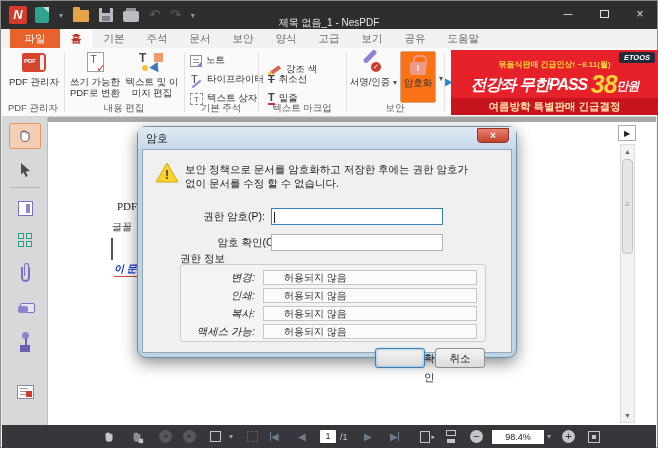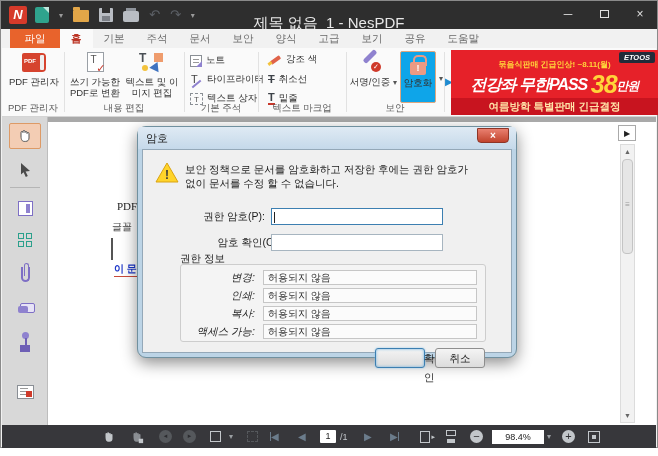--- a/index.html
+++ b/index.html
@@ -16,21 +16,21 @@
   .qat-newdoc::after { content:""; position:absolute; right:0; top:0; border:3px solid #bfe7dd; border-left-color:transparent; border-bottom-color:transparent; }
   .qat-caret { color:#9a9a9a; font-size:8px; }
   .qat-folder { width:16px; height:12px; background:#e2a648; border-radius:1px; position:relative; margin-top:2px; }
   .qat-folder::before { content:""; position:absolute; left:0; top:-3px; width:7px; height:3px; background:#e2a648; border-radius:1px 1px 0 0; }
   .qat-save { width:14px; height:14px; background:#b9bdc3; border-radius:1px; position:relative; }
   .qat-save::before { content:""; position:absolute; left:3px; top:0; width:8px; height:5px; background:#2e2e2e; }
   .qat-save::after { content:""; position:absolute; left:3px; bottom:1px; width:8px; height:5px; background:#7c8087; }
   .qat-print { width:16px; height:11px; background:#b9bdc3; border-radius:2px; position:relative; margin-top:2px; }
   .qat-print::before { content:""; position:absolute; left:3px; top:-3px; width:10px; height:3px; background:#8f949b; }
   .qat-undo, .qat-redo { color:#5c6066; font-size:13px; line-height:14px; }
-  .title-text { position:absolute; left:0; right:0; top:8px; height:28px; text-align:center; line-height:28px; color:#e8e8e8; font-size:15px; }
+  .title-text { position:absolute; left:0; right:0; top:8px; height:28px; text-align:center; line-height:28px; color:#e8e8e8; font-size:10px; }
   .wctrls { position:absolute; right:6px; top:4px; display:flex; gap:14px; }
   .wctrl { width:22px; height:18px; color:#e0e0e0; text-align:center; line-height:18px; font-size:12px; }
   .wc-max-box { display:inline-block; width:9px; height:8px; border:1px solid #e0e0e0; margin-top:5px; }
 
   
   .tabbar { position:absolute; left:1px; right:1px; top:28px; height:35px; background:#f1f1f1; display:flex; align-items:stretch; border-bottom:1px solid #e3e3e3; }
   .tab-file { width:50px; background:#e8632c; color:#fff; font-size:10.5px; text-align:center; line-height:19px; margin-left:8px; }
   .tab { padding:0 11px; font-size:10.5px; line-height:19px; color:#6a6a6a; }
   .tab.active { color:#bc3526; font-weight:bold; background:#fafafa; }
 
@@ -61,21 +61,21 @@
   .ic-typew::after { content:""; position:absolute; left:1px; bottom:1px; width:11px; height:2px; background:#8f82cf; transform:rotate(-40deg); }
   .ic-textbox { width:13px; height:12px; border:1px dashed #8a8f95; font-size:8px; color:#555; text-align:center; line-height:11px; }
   .ic-hl { position:relative; width:14px; height:13px; }
   .ic-hl::before { content:""; position:absolute; left:2px; top:5px; width:11px; height:4px; background:#e0634a; transform:rotate(-35deg); border-radius:1px; }
   .ic-hl::after { content:""; position:absolute; left:0; bottom:1px; width:4px; height:3px; background:#f3c23c; transform:rotate(-35deg); }
   .ic-strike { font-size:11px; color:#3d4248; text-decoration:line-through; font-weight:bold; line-height:13px; }
   .ic-under { font-size:11px; color:#3d4248; border-bottom:2px solid #c8372a; font-weight:bold; line-height:11px; }
   .ic-signpen { position:relative; width:22px; height:20px; }
   .ic-signpen::before { content:""; position:absolute; left:3px; top:2px; width:16px; height:5px; background:#8f82cf; border-radius:2px; transform:rotate(-45deg); }
   .ic-signpen::after { content:"✓"; position:absolute; right:0; bottom:0; width:10px; height:10px; background:#cf3a2a; border-radius:50%; color:#fff; font-size:7px; line-height:10px; text-align:center; }
-  .btn-encrypt { position:absolute; border:1px solid #dfa77f; background:#0ea5e9; border-radius:2px; text-align:center; font-size:9.5px; color:#333; }
+  .btn-encrypt { position:absolute; border:1px solid #dfa77f; background:#f97316; border-radius:2px; text-align:center; font-size:9.5px; color:#333; }
   .ic-lock { position:relative; display:inline-block; width:16px; height:13px; background:#ec9a83; border-radius:2px; margin-top:10px; }
   .ic-lock::before { content:""; position:absolute; left:3px; top:-7px; width:10px; height:9px; border:2px solid #ec9a83; border-bottom:none; border-radius:5px 5px 0 0; }
   .ic-lock::after { content:"!"; position:absolute; left:0; right:0; top:0; color:#fff; font-size:9px; font-weight:bold; line-height:13px; }
   .rb-caret { position:absolute; font-size:8px; color:#555; }
   .ribbon-expand { position:absolute; color:#1f8bd0; font-size:10px; }
 
   
   .banner { position:absolute; left:449px; top:2px; width:207px; height:65px; background:#e62129; overflow:hidden; }
   .banner-brand { position:absolute; right:3px; top:2px; background:#222b39; color:#fff; font-size:7.5px; font-weight:bold; font-style:italic; padding:1px 5px; border-radius:2px; }
   .banner-tag { position:absolute; left:0; right:0; top:9px; text-align:center; color:#ffd43a; font-size:8px; font-weight:bold; }
@@ -102,21 +102,21 @@
   .ic-comment::after { content:""; position:absolute; left:0; top:3px; width:10px; height:7px; background:#8f82cf; border-radius:2px; }
   .ic-pin { position:relative; width:14px; height:16px; }
   .ic-pin::before { content:""; position:absolute; left:4px; top:0; width:7px; height:7px; border-radius:50%; background:#8f82cf; }
   .ic-pin::after { content:""; position:absolute; left:7px; top:6px; width:2px; height:7px; background:#6e5fb5; box-shadow:-5px 7px 0 0 #6e5fb5, -3px 7px 0 0 #6e5fb5, -1px 7px 0 0 #6e5fb5, 1px 7px 0 0 #6e5fb5, 3px 7px 0 0 #6e5fb5; }
   .ic-cert { width:17px; height:14px; background:#fff; border:1px solid #8a8f95; position:relative; }
   .ic-cert::before { content:""; position:absolute; left:2px; top:2px; width:8px; height:1px; background:#999; box-shadow:0 3px 0 #999, 0 6px 0 #999; }
   .ic-cert::after { content:""; position:absolute; right:1px; bottom:1px; width:6px; height:6px; background:#cf3a2a; }
 
   .doc { position:absolute; left:47px; right:0; top:5px; bottom:0; background:#fff; }
   .doc-frag { position:absolute; color:#222; }
-  .doc-link { color:#1a34c8; font-weight:bold; border-bottom:1px solid #c84a3a; }
+  .doc-link { color:#1a34c8; font-style:italic; font-weight:bold; border-bottom:1px solid #c84a3a; }
   .doc-cursor { position:absolute; width:2px; height:22px; background:#555; }
   .panel-toggle { position:absolute; right:20px; top:3px; width:18px; height:16px; background:#fff; border:1px solid #aaa; font-size:8px; text-align:center; line-height:15px; color:#222; }
   .vscroll { position:absolute; right:21px; top:22px; bottom:2px; width:15px; background:#f2f2f2; border:1px solid #dcdcdc; }
   .vs-up, .vs-down { position:absolute; left:0; right:0; height:13px; font-size:7px; color:#666; text-align:center; line-height:13px; }
   .vs-up { top:0; } .vs-down { bottom:0; }
   .vs-thumb { position:absolute; left:1px; right:1px; top:14px; height:95px; background:#e6e6e6; border:1px solid #c4c4c4; border-radius:4px; }
   .vs-thumb::after { content:"≡"; display:block; text-align:center; color:#999; font-size:8px; margin-top:40px; }
 
   
   .statusbar { position:absolute; left:1px; right:1px; top:424px; height:23px; background:#37373b; }
@@ -147,21 +147,21 @@
   .dlg-warntext { position:absolute; left:42px; top:12px; width:296px; font-size:10.5px; color:#1c1c1c; line-height:1.35; }
   .dlg-row { position:absolute; height:18px; }
   .dlg-row .lbl { position:absolute; right:0; top:2px; font-size:10.5px; color:#1c1c1c; white-space:nowrap; }
   .dlg-input { position:absolute; left:128px; width:172px; height:17px; background:#fff; border:1px solid #a7b5c0; }
   .dlg-input.focused { border-color:#3c7fb1; }
   .caret-bar { display:inline-block; width:1px; height:11px; background:#222; margin:2px 0 0 2px; }
   .dlg-info-label { position:absolute; left:37px; top:102px; font-size:10.5px; color:#1c1c1c; }
   .dlg-groupbox { position:absolute; left:37px; top:114px; width:306px; height:78px; border:1px solid #cdcdcd; border-radius:3px; background:#f4f4f4; }
   .perm-row { position:absolute; left:0; right:8px; height:15px; }
   .perm-row .plbl { position:absolute; right:222px; top:1px; font-size:10.5px; color:#1c1c1c; white-space:nowrap;font-style:italic; }
-  .perm-row .pval { position:absolute; right:0; width:214px; height:15px; background:#fbfbfb; border:1px solid #c6c6c6; font-size:10px; color:#333; line-height:14px; padding-left:4px; }
+  .perm-row .pval { position:absolute; right:0; width:214px; height:15px; background:#fbfbfb; border:1px solid #c6c6c6; font-size:10px; color:#333; line-height:14px; padding-left:20px; }
   .dlg-btn { position:absolute; top:198px; width:50px; height:20px; background:linear-gradient(#f4f4f4,#dcdcdc); border:1px solid #8e8e8e; border-radius:3px; font-size:10.5px; color:#1c1c1c; text-align:center; line-height:19px; }
   .dlg-btn.default { border-color:#3c7fb1; box-shadow:0 0 3px #6fb4e2 inset, 0 0 2px #8cc4ea;padding-left:48px; }
 </style>
 </head>
 <body>
 
 <div id="app">
   <div class="window">
 
     <div class="titlebar">
@@ -237,21 +237,21 @@
         <span class="ic-typew"></span>
         <span>타이프라이터</span>
       </div>
       <div class="rb-small" style="left:188px;top:43px;">
         <span class="ic-textbox">T</span>
         <span>텍스트 상자</span>
       </div>
       <div class="grp-label" style="left:182px;width:74px;">기본 주석</div>
       <div class="rdiv" style="left:256px;"></div>
 
-      <div class="rb-small" style="left:266px;top:4px;">
+      <div class="rb-small" style="left:266px;top:14px;">
         <span class="ic-hl"></span>
         <span>강조 색</span>
       </div>
       <div class="rb-small" style="left:266px;top:24px;">
         <span class="ic-strike">T</span>
         <span>취소선</span>
       </div>
       <div class="rb-small" style="left:266px;top:43px;">
         <span class="ic-under">T</span>
         <span>밑줄</span>

